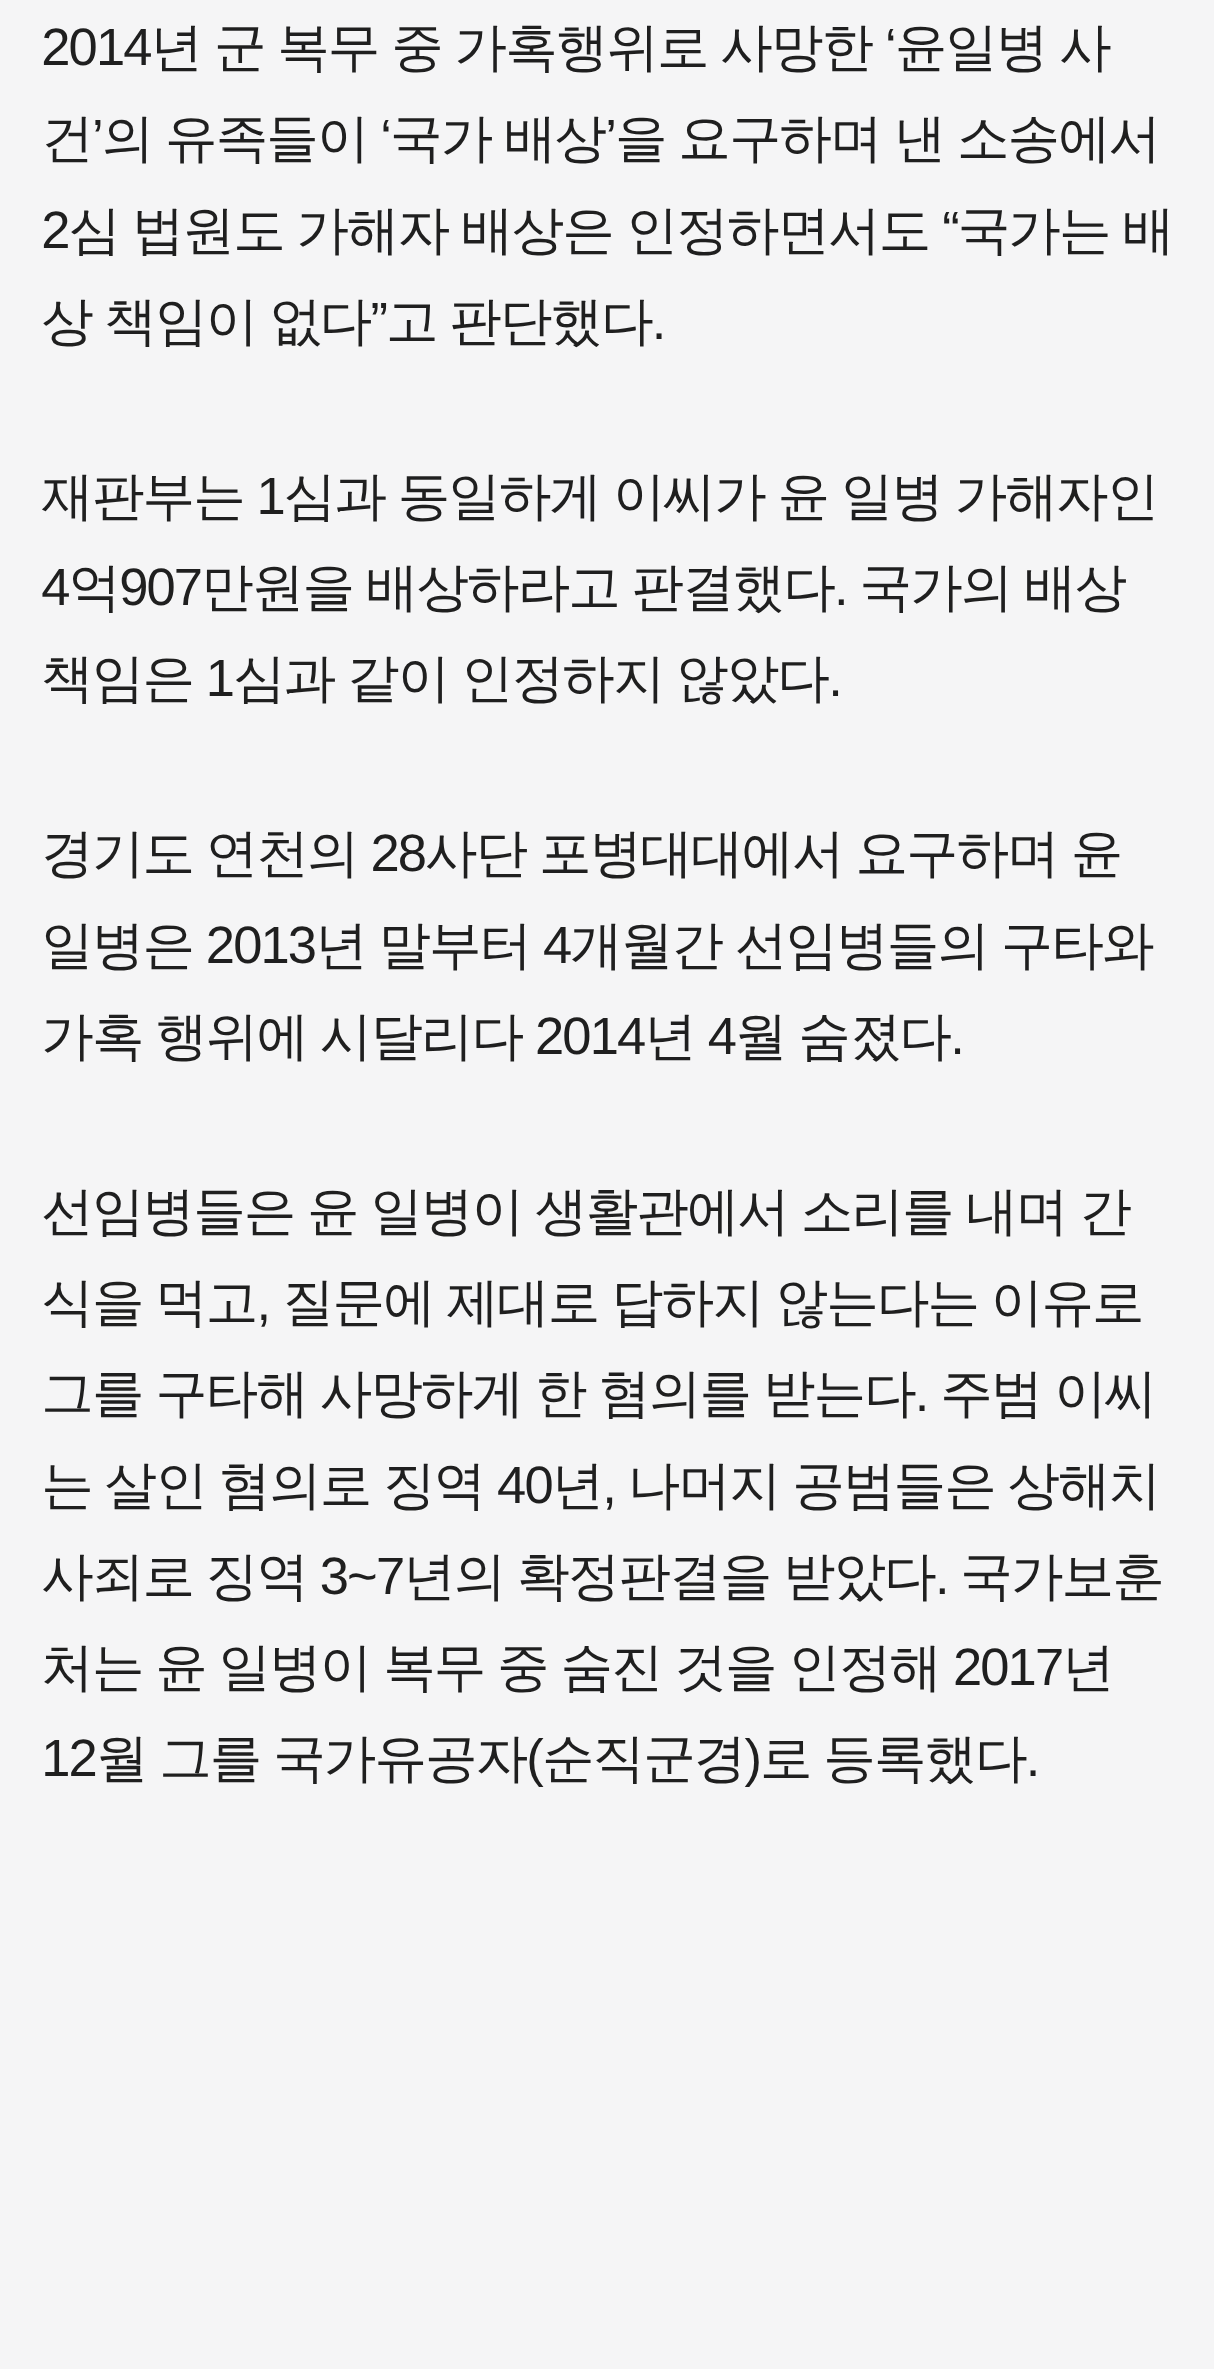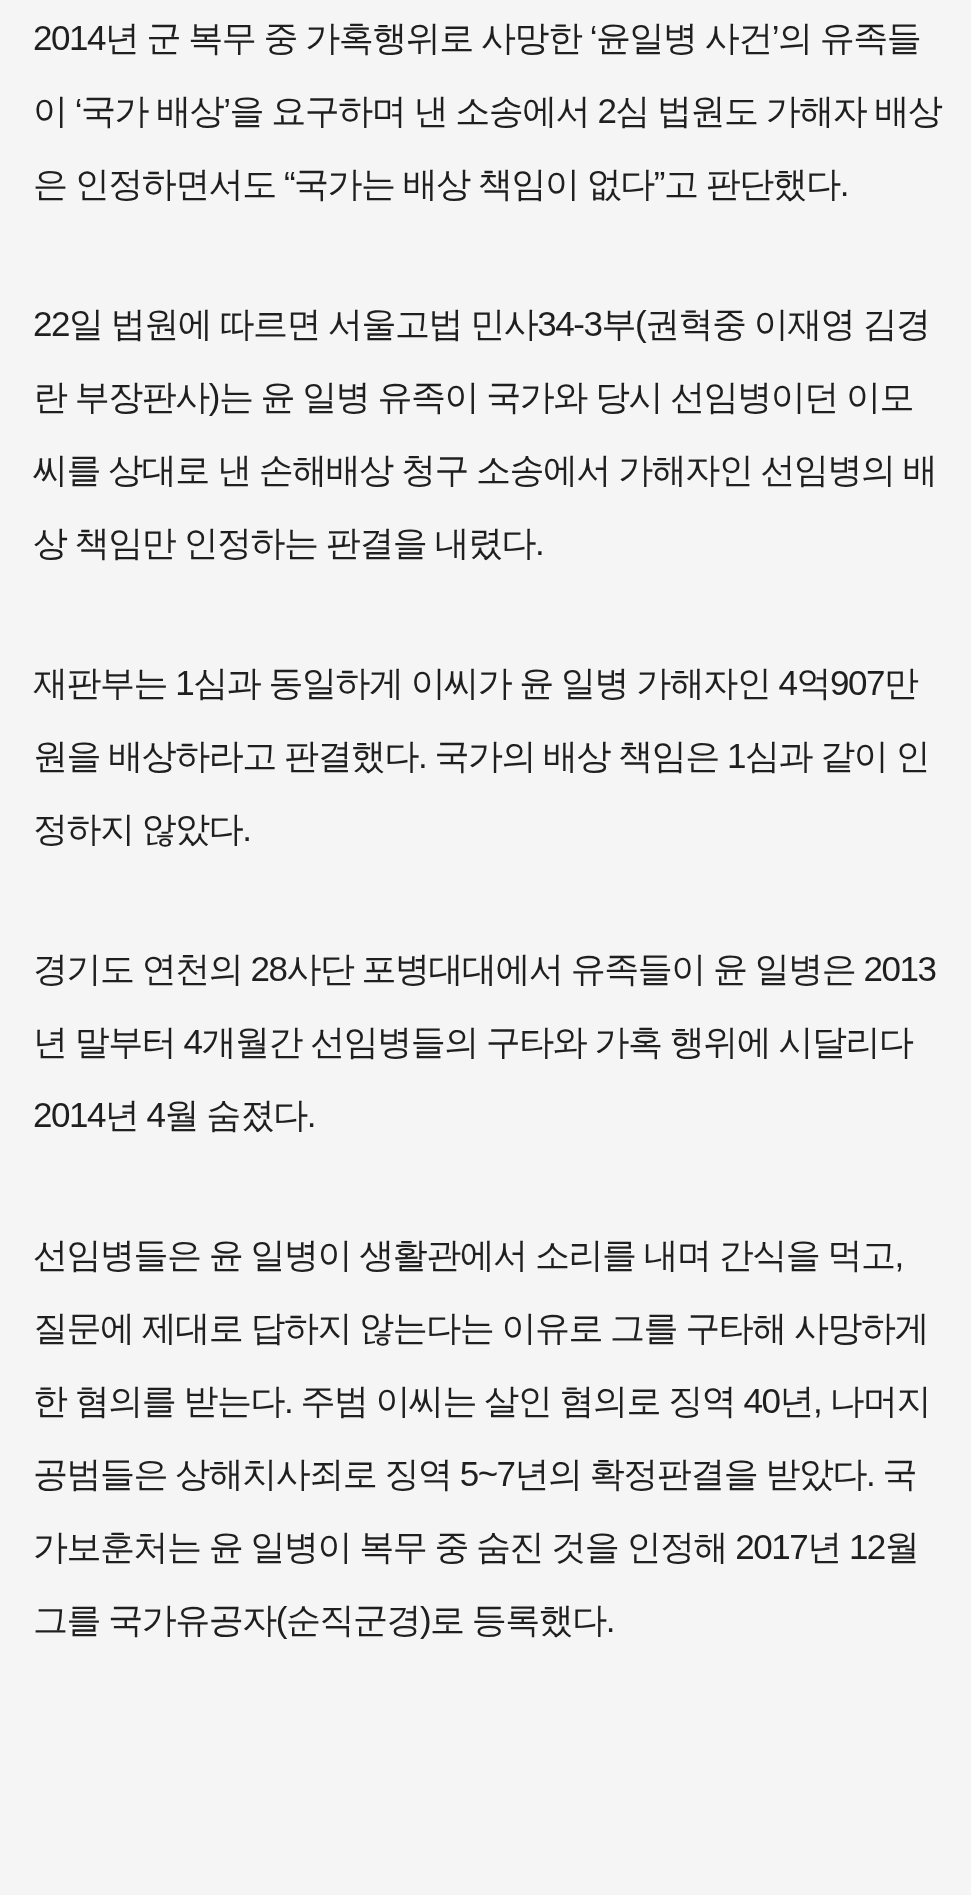--- a/index.html
+++ b/index.html
@@ -21,37 +21,36 @@
     min-height: 1895px;
     margin: 0 auto;
     padding: 1px 28px 30px 33px;
     background: var(--bg);
   }
   .article {
     width: 100%;
   }
   .para {
     margin: 0 0 67px 0;
-    font-size: 35px;
+    font-size: 42px;
     line-height: 73px;
     letter-spacing: -1.5px;
     font-stretch: condensed;
     text-align: left;
     word-break: normal;
     color: var(--fg);
   }
   .para:last-child {
     margin-bottom: 0;
   }
 </style>
 </head>
 <body>
 
 <div class="page">
   <main class="article">
 
   <p class="para">2014년 군 복무 중 가혹행위로 사망한 ‘윤일병 사건’의 유족들이 ‘국가 배상’을 요구하며 낸 소송에서 2심 법원도 가해자 배상은 인정하면서도 “국가는 배상 책임이 없다”고 판단했다.</p>
-      <p class="para">22일 법원에 따르면 서울고법 민사34-3부(권혁중 이재영 김경란 부장판사)는 윤 일병 유족이 국가와 당시 선임병이던 이모씨를 상대로 낸 손해배상 청구 소송에서 가해자인 선임병의 배상 책임만 인정하는 판결을 내렸다.</p>
       <p class="para">재판부는 1심과 동일하게 이씨가 윤 일병 가해자인 4억907만원을 배상하라고 판결했다. 국가의 배상 책임은 1심과 같이 인정하지 않았다.</p>
-      <p class="para">경기도 연천의 28사단 포병대대에서 유족들이 윤 일병은 2013년 말부터 4개월간 선임병들의 구타와 가혹 행위에 시달리다 2014년 4월 숨졌다.</p>
-      <p class="para">선임병들은 윤 일병이 생활관에서 소리를 내며 간식을 먹고, 질문에 제대로 답하지 않는다는 이유로 그를 구타해 사망하게 한 혐의를 받는다. 주범 이씨는 살인 혐의로 징역 40년, 나머지 공범들은 상해치사죄로 징역 5~7년의 확정판결을 받았다. 국가보훈처는 윤 일병이 복무 중 숨진 것을 인정해 2017년 12월 그를 국가유공자(순직군경)로 등록했다.</p>
+      <p class="para">경기도 연천의 28사단 포병대대에서 요구하며 윤 일병은 2013년 말부터 4개월간 선임병들의 구타와 가혹 행위에 시달리다 2014년 4월 숨졌다.</p>
+      <p class="para">선임병들은 윤 일병이 생활관에서 소리를 내며 간식을 먹고, 질문에 제대로 답하지 않는다는 이유로 그를 구타해 사망하게 한 혐의를 받는다. 주범 이씨는 살인 혐의로 징역 40년, 나머지 공범들은 상해치사죄로 징역 3~7년의 확정판결을 받았다. 국가보훈처는 윤 일병이 복무 중 숨진 것을 인정해 2017년 12월 그를 국가유공자(순직군경)로 등록했다.</p>
     </main>
 </div>
 
 </body></html>

